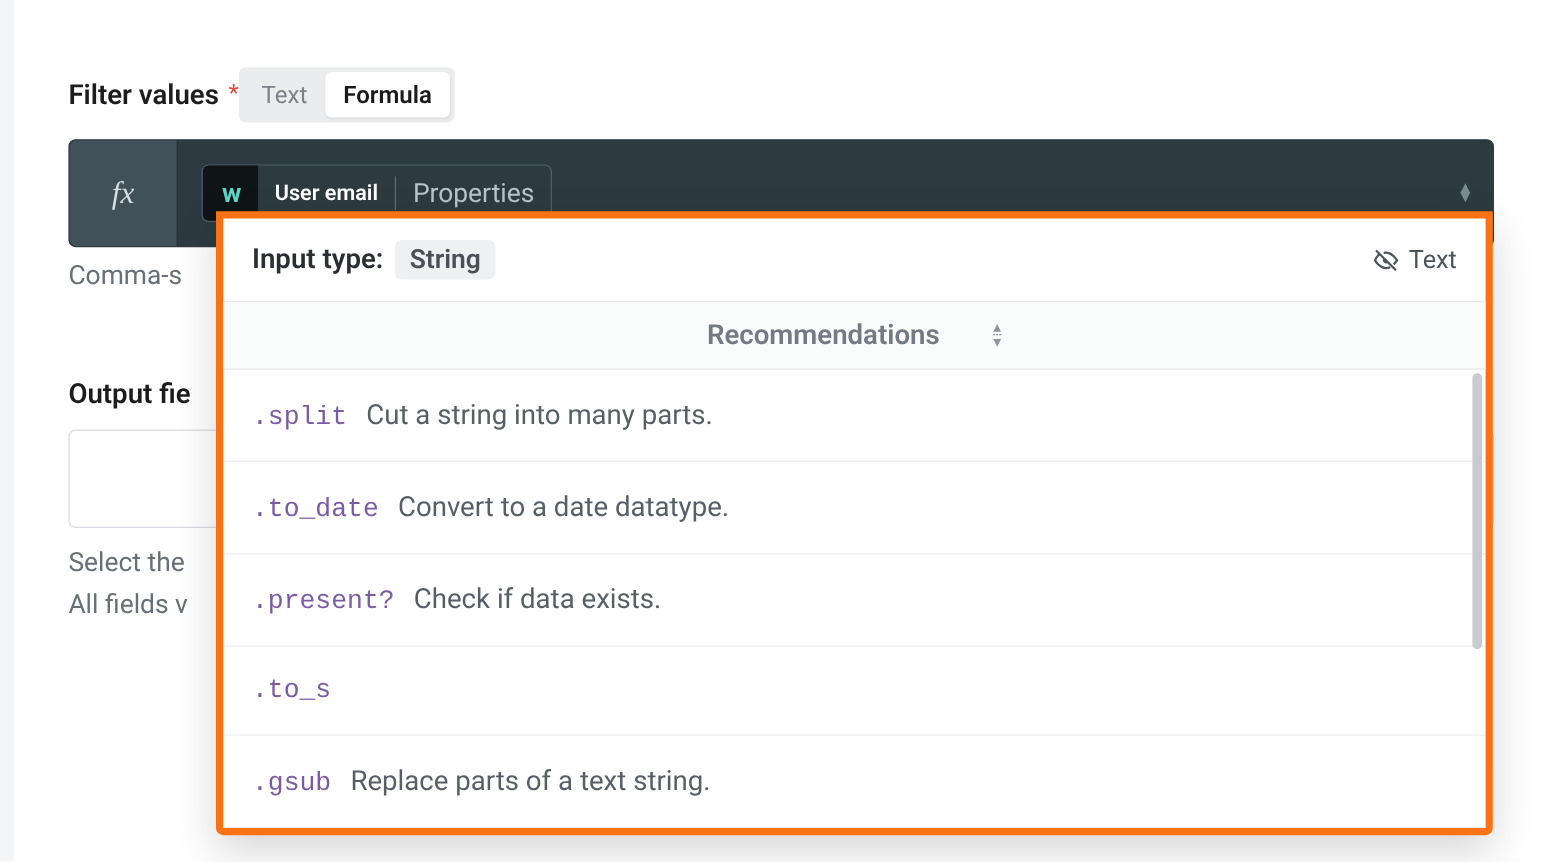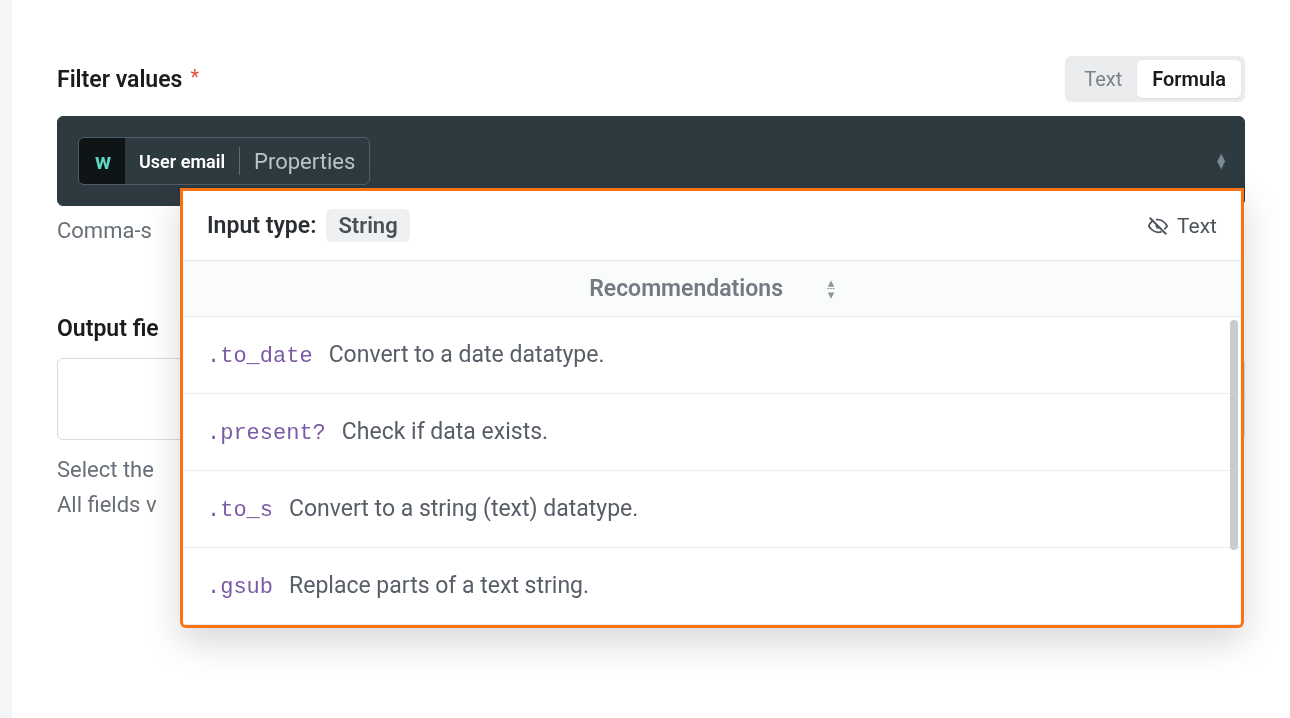--- a/index.html
+++ b/index.html
@@ -15,21 +15,20 @@
     background: #ffffff;
     position: absolute;
     left: 12px;
     right: 0;
     top: 0;
     bottom: 0;
     padding: 56px 45px 0 45px;
   }
   .field-label-row {
     display: flex;
-    justify-content: space-between;
     align-items: center;
     margin-bottom: 14px;
   }
   .field-label {
     font-size: 23px;
     font-weight: 600;
     color: #1c1c1c;
   }
   .required-star {
     color: #e34b3d;
@@ -171,24 +170,24 @@
   .output-help {
     margin-top: 12px;
     font-size: 22px;
     color: #696f77;
     line-height: 1.6;
   }
   
   .dropdown {
     position: absolute;
     left: 180px;
-    top: 188px;
+    top: 176px;
     right: 46px;
     background: #ffffff;
-    border: 3px solid #f97316;
+    border: 6px solid #f97316;
     border-radius: 0 0 6px 6px;
     box-shadow: 0 14px 36px rgba(0,0,0,0.16);
     overflow: hidden;
   }
   .dropdown-header {
     display: flex;
     justify-content: space-between;
     align-items: center;
     padding: 18px 24px 18px 24px;
     border-bottom: 1px solid #e4e7ea;
@@ -290,20 +289,21 @@
       <span class="field-label">Filter values</span>
       <span class="required-star">*</span>
     </div>
     <div class="toggle-group">
       <div class="toggle-item">Text</div>
       <div class="toggle-item active">Formula</div>
     </div>
   </div>
 
   <div class="formula-bar">
+    <div class="fx-cell">fx</div>
     <div class="formula-content">
       <div class="pill">
         <div class="pill-icon">
           <span class="logo-wave">w</span>
         </div>
         <div class="pill-main">User email</div>
         <div class="pill-divider"></div>
         <div class="pill-sub">Properties</div>
       </div>
     </div>
@@ -338,30 +338,33 @@
     </div>
   </div>
 
   <div class="rec-header">
     <span class="rec-title">Recommendations</span>
     <div class="collapse-icon">▴<br>┄<br>▾</div>
   </div>
 
   <div class="rec-list">
     <div class="rec-item">
+      <span class="rec-method">.split</span>
+      <span class="rec-desc">Cut a string into many parts.</span>
+    </div>
+    <div class="rec-item">
       <span class="rec-method">.to_date</span>
       <span class="rec-desc">Convert to a date datatype.</span>
     </div>
     <div class="rec-item">
       <span class="rec-method">.present?</span>
       <span class="rec-desc">Check if data exists.</span>
     </div>
     <div class="rec-item">
       <span class="rec-method">.to_s</span>
-      <span class="rec-desc">Convert to a string (text) datatype.</span>
     </div>
     <div class="rec-item">
       <span class="rec-method">.gsub</span>
       <span class="rec-desc">Replace parts of a text string.</span>
     </div>
     <div class="scroll-indicator"></div>
   </div>
 </div>
 
 </body></html>

